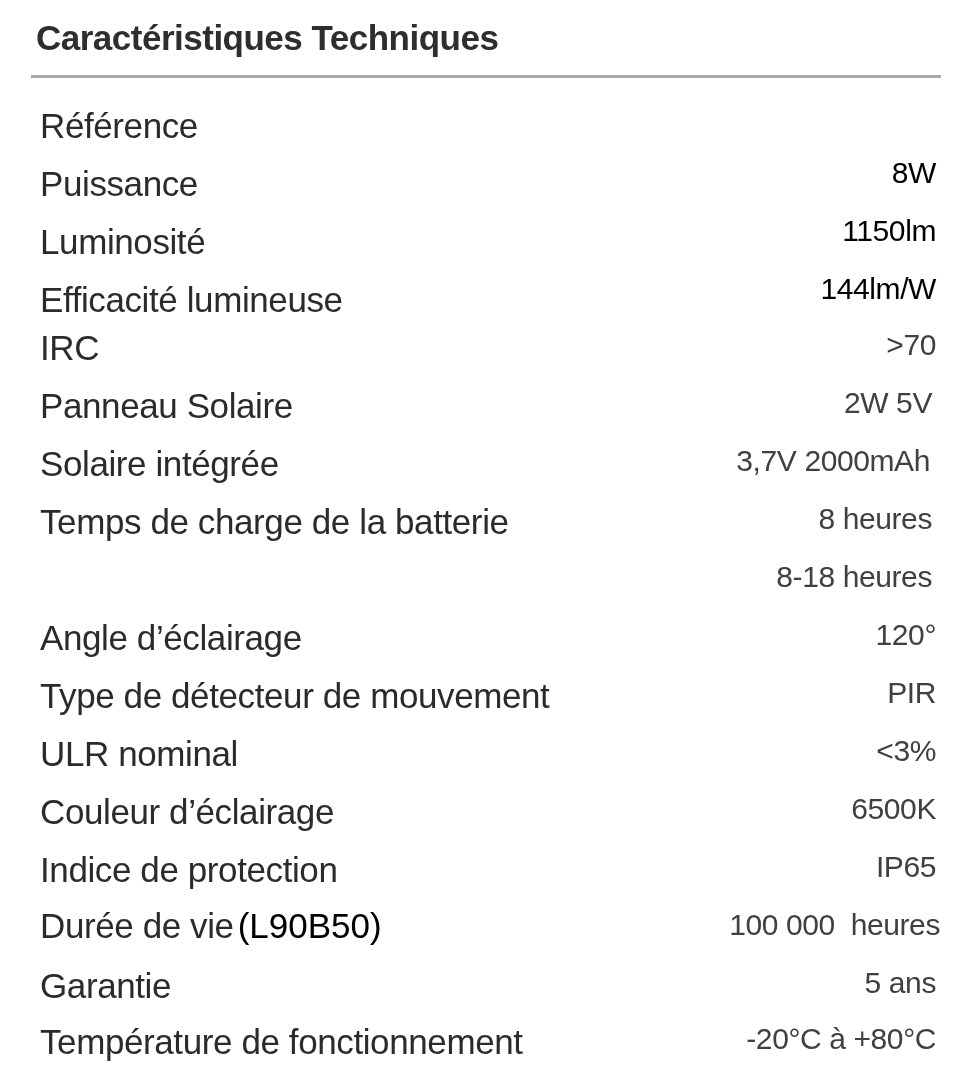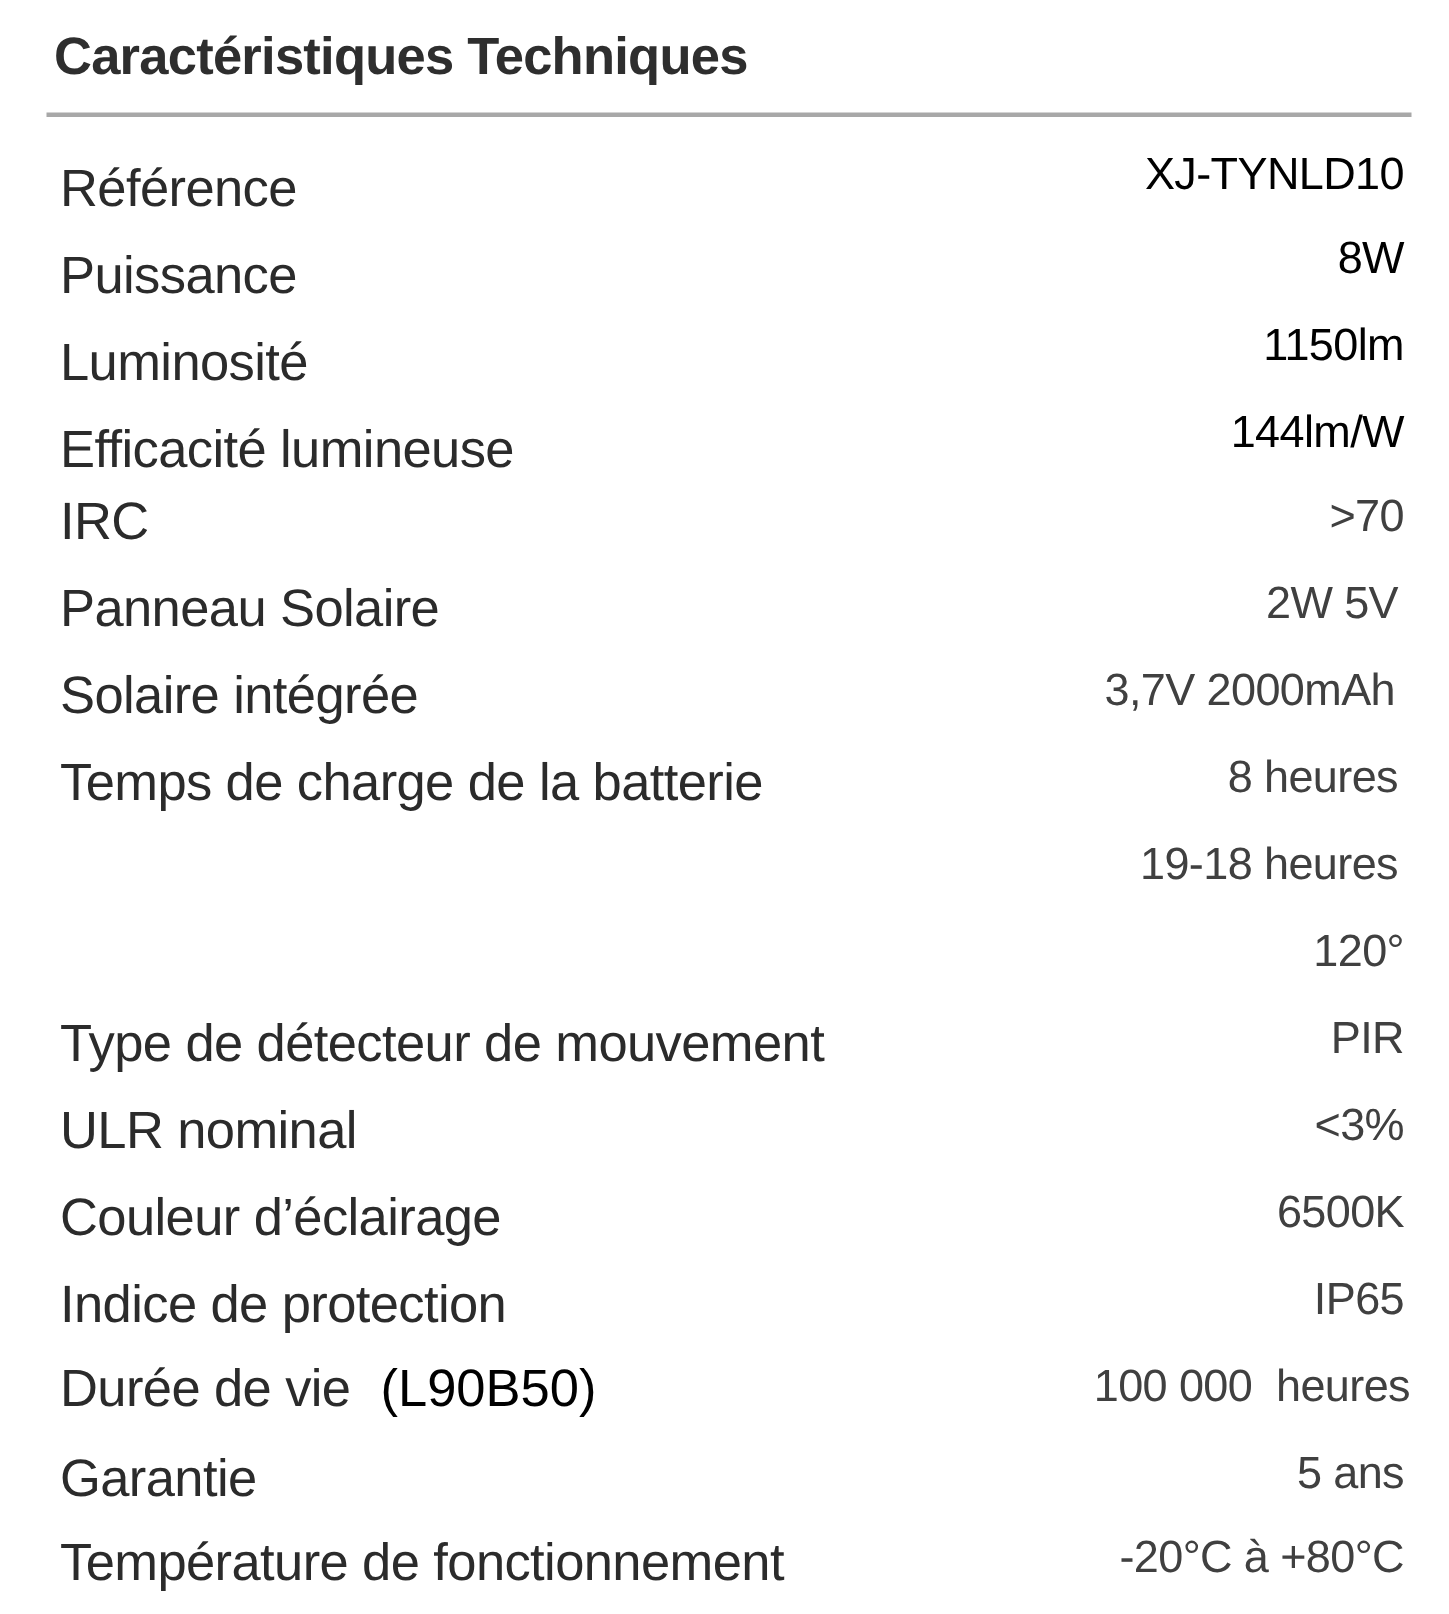--- a/index.html
+++ b/index.html
@@ -48,21 +48,21 @@
     .label {
       position: absolute;
       left: 40px;
       font-size: 35px;
       letter-spacing: -0.4px;
       color: #2b2b2b;
       white-space: nowrap;
     }
     .label .note {
       color: #000000;
-      margin-left: 20px;
+      margin-left: 4px;
       letter-spacing: 0;
     }
     .value {
       position: absolute;
       right: 30px;
       font-size: 30px;
       letter-spacing: -0.4px;
       color: #404040;
       white-space: nowrap;
       text-align: right;
@@ -71,21 +71,20 @@
   </style>
 </head>
 <body>
 
 <h1 class="title">Caractéristiques Techniques</h1>
 <div class="divider"></div>
 
 <div class="specs">
   <div class="row" style="top:6px">
     <span class="label" style="top:8px">Référence</span>
-    <span class="value black" style="top:2px">XJ-TYNLD10</span>
   </div>
   <div class="row" style="top:64px">
     <span class="label" style="top:8px">Puissance</span>
     <span class="value black" style="top:0px">8W</span>
   </div>
   <div class="row" style="top:122px">
     <span class="label" style="top:8px">Luminosité</span>
     <span class="value black" style="top:0px">1150lm</span>
   </div>
   <div class="row" style="top:180px">
@@ -102,23 +101,24 @@
   </div>
   <div class="row" style="top:352px">
     <span class="label" style="top:0px">Solaire intégrée</span>
     <span class="value" style="top:0px; right:36px">3,7V 2000mAh</span>
   </div>
   <div class="row" style="top:410px">
     <span class="label" style="top:0px">Temps de charge de la batterie</span>
     <span class="value" style="top:0px; right:34px">8 heures</span>
   </div>
   <div class="row" style="top:468px">
-    <span class="value" style="top:0px; right:34px">19-18 heures</span>
+    <span class="value" style="top:0px; right:34px">8-18 heures</span>
   </div>
   <div class="row" style="top:526px">
+    <span class="label" style="top:0px">Angle d’éclairage</span>
     <span class="value" style="top:0px">120°</span>
   </div>
   <div class="row" style="top:584px">
     <span class="label" style="top:0px">Type de détecteur de mouvement</span>
     <span class="value" style="top:0px">PIR</span>
   </div>
   <div class="row" style="top:642px">
     <span class="label" style="top:0px">ULR nominal</span>
     <span class="value" style="top:0px">&lt;3%</span>
   </div>

